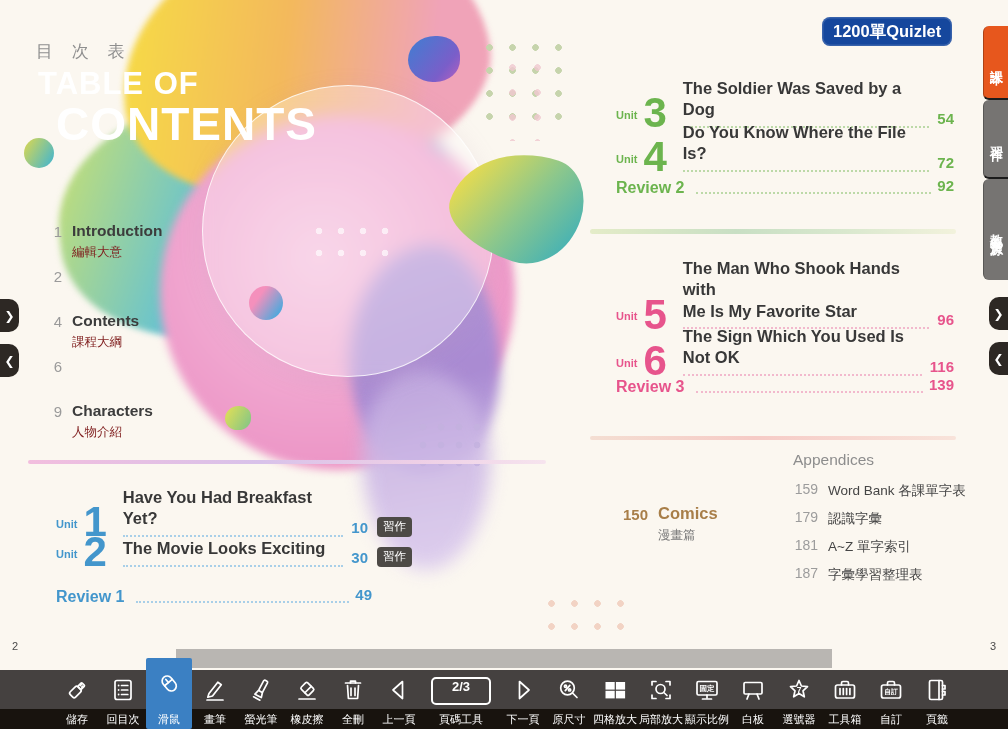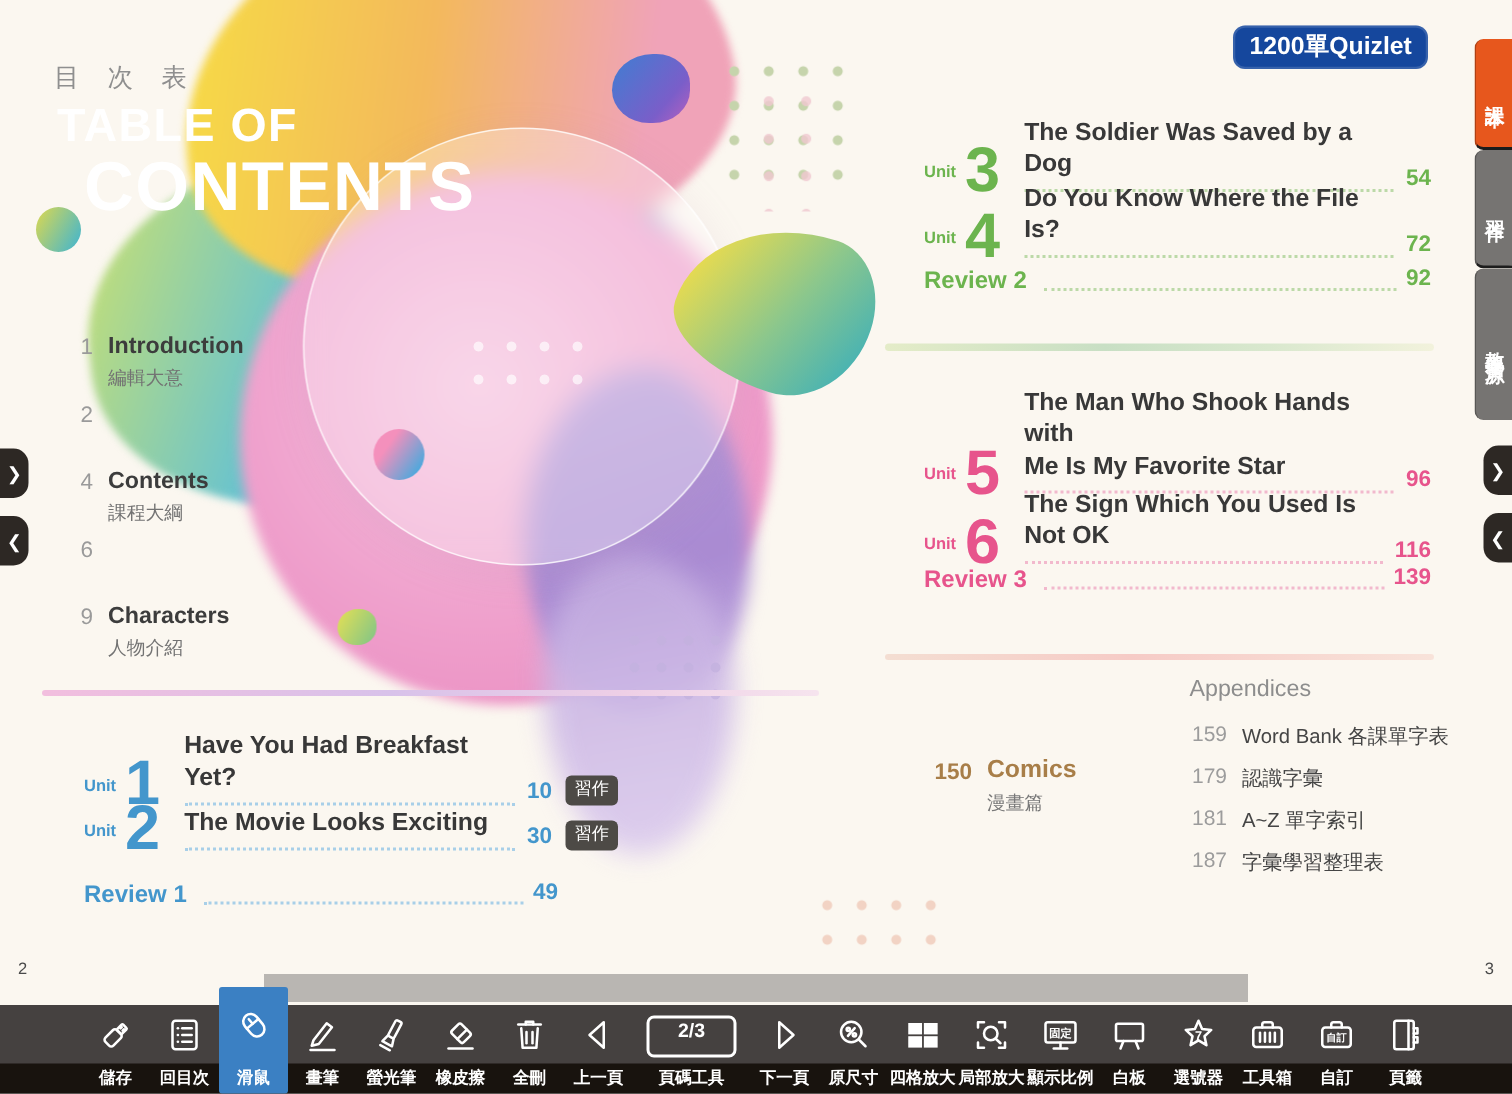--- a/index.html
+++ b/index.html
@@ -44,21 +44,21 @@
 
   
   .z8{z-index:8;}
   #kicker{position:absolute;left:36px;top:40px;font-size:17px;letter-spacing:7px;color:#8f8f8f;}
   #title1{position:absolute;left:38px;top:66px;font-size:31px;font-weight:bold;color:#fff;letter-spacing:1px;}
   #title2{position:absolute;left:56px;top:97px;font-size:46px;font-weight:bold;color:#fff;letter-spacing:1px;}
 
   .toc-item{position:absolute;left:40px;display:flex;z-index:8;}
   .toc-num{width:22px;text-align:right;font-size:15px;color:#9a9a9a;padding-top:1px;}
   .toc-title{font-size:15.5px;font-weight:bold;color:#3c3c3c;margin-left:10px;}
-  .toc-sub{font-size:12.5px;color:#737373;margin-left:10px;margin-top:4px;}
+  .toc-sub{font-size:12.5px;color:#7f1d1d;margin-left:10px;margin-top:4px;}
 
   .divider{position:absolute;border-radius:3px;z-index:7;}
   #div-left{left:28px;top:460px;width:518px;height:4px;
     background:linear-gradient(90deg,#f2bede,#d8c2ea 45%,#eecfe6 75%,#f6e4ee);}
   #div-green{left:590px;top:229px;width:366px;height:5px;
     background:linear-gradient(90deg,#e4ecc8,#c8dfc4 40%,#d9e8ce 70%,#f2f2dc);}
   #div-pink2{left:590px;top:436px;width:366px;height:4px;
     background:linear-gradient(90deg,#f4ded2,#f6cbc6 45%,#f8e3da);}
 
   .u-row{position:absolute;display:flex;align-items:flex-end;z-index:8;}
@@ -108,21 +108,21 @@
 
   
   #scrollbar{position:absolute;left:176px;top:649px;width:656px;height:19px;background:#b9b6b2;z-index:11;cursor:grab;}
   #toolbar{position:absolute;left:0;bottom:0;width:1008px;height:59px;background:#454140;z-index:12;}
   #label-strip{position:absolute;left:0;bottom:0;width:100%;height:20px;background:#18130e;}
   #tb-row{position:absolute;left:54px;bottom:0;display:flex;align-items:flex-end;}
   .tb-item{position:relative;width:46px;height:59px;display:flex;flex-direction:column;
     align-items:center;justify-content:space-between;padding-top:7px;box-sizing:border-box;cursor:pointer;}
   .tb-item.active{height:71px;padding-top:13px;background:#3b80c3;border-radius:2px;}
   .tb-item.wide{width:78px;}
-  .tb-label{height:20px;line-height:20px;font-size:11px;font-weight:bold;color:#fff;white-space:nowrap;}
+  .tb-label{height:20px;line-height:20px;font-size:11px;font-weight:normal;color:#fff;white-space:nowrap;}
   .tb-icon{width:26px;height:26px;fill:none;stroke:#fff;stroke-width:1.7;stroke-linecap:round;stroke-linejoin:round;}
   .tb-icon text{fill:#fff;stroke:none;font-weight:bold;font-family:"Liberation Sans",sans-serif;}
   .tb-icon .filled{fill:#fff;stroke:none;}
   .page-box{width:56px;height:24px;border:2px solid #fff;border-radius:5px;color:#fff;
     font-size:13px;font-weight:bold;display:flex;align-items:flex-start;justify-content:center;}
 </style>
 </head>
 <body>
 
 <div id="stage">

